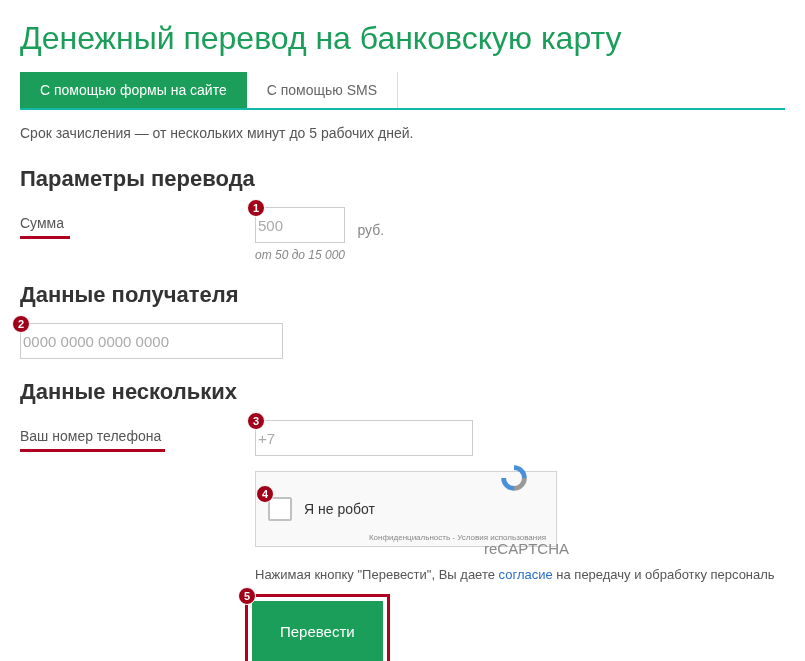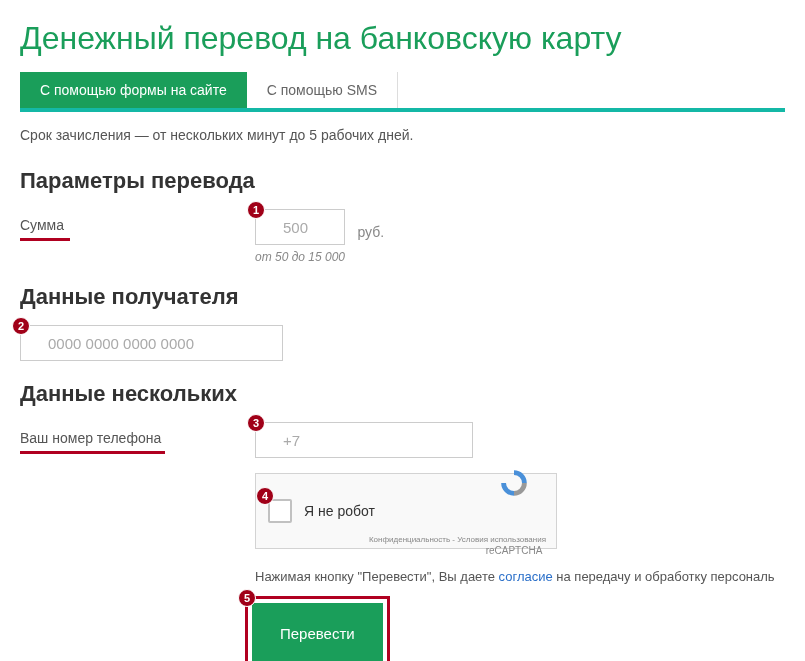--- a/index.html
+++ b/index.html
@@ -11,21 +11,21 @@
       background: #fff;
     }
     h1 {
       color: #1a9e5a;
       font-size: 32px;
       font-weight: normal;
       margin-bottom: 15px;
     }
     .tabs {
       display: flex;
-      border-bottom: 4px solid #14b8a6;
+      border-bottom: 2px solid #14b8a6;
       margin-bottom: 15px;
     }
     .tab {
       padding: 10px 20px;
       font-size: 14px;
       cursor: pointer;
       color: #666;
       border-right: 1px solid #ddd;
     }
     .tab.active {
@@ -67,21 +67,21 @@
       background: #b00020;
     }
     .label-sum::after { width: 50px; }
     .label-card::after { width: 88px; }
     .label-phone::after { width: 145px; }
     .field-input-wrap {
       position: relative;
     }
     .input-text {
       border: 1px solid #ccc;
-      padding: 8px 27px;
+      padding: 8px 2px;
       font-size: 15px;
       color: #333;
       height: 36px;
     }
     .input-sum { width: 90px; }
     .input-card { width: 263px; }
     .input-phone { width: 218px; }
     .input-text::placeholder { color: #aaa; }
     .suffix {
       font-size: 14px;
@@ -142,21 +142,21 @@
     .captcha-logo {
       width: 60px;
       text-align: center;
     }
     .captcha-logo-icon {
       width: 32px;
       height: 32px;
       margin: 0 auto 2px;
     }
     .captcha-brand {
-      font-size: 10px;
+      font-size: 15px;
       color: #888;
       margin-top: 40px;
     }
     .captcha-links {
       position: absolute;
       bottom: 4px;
       right: 10px;
       font-size: 8px;
       color: #888;
     }

